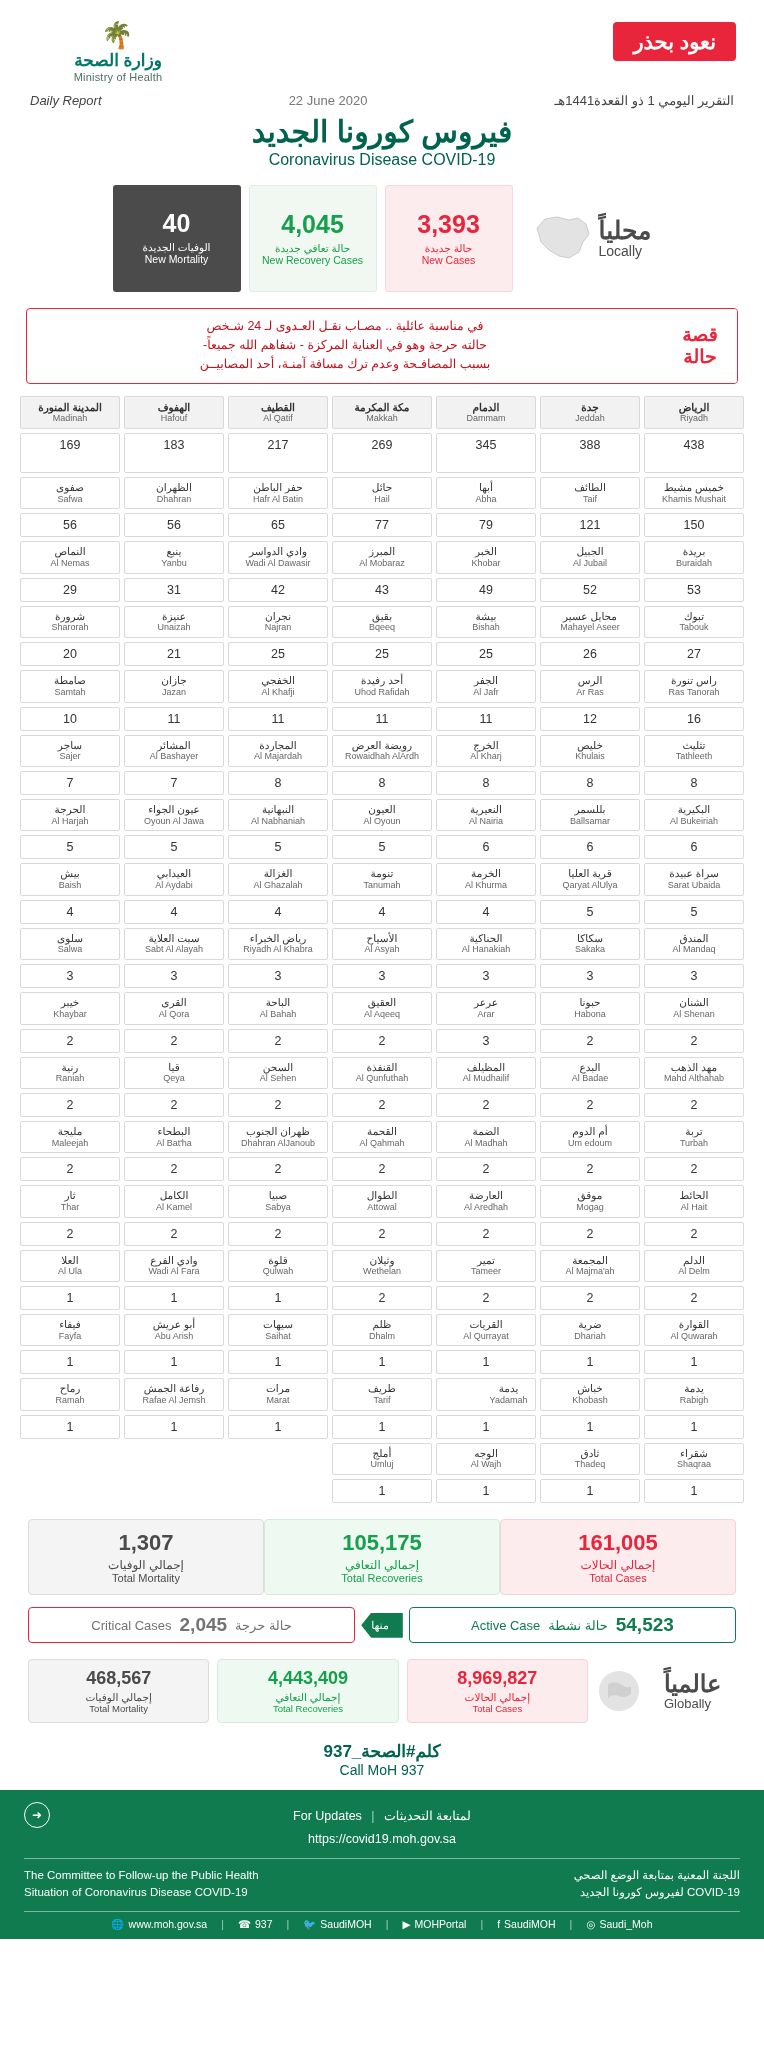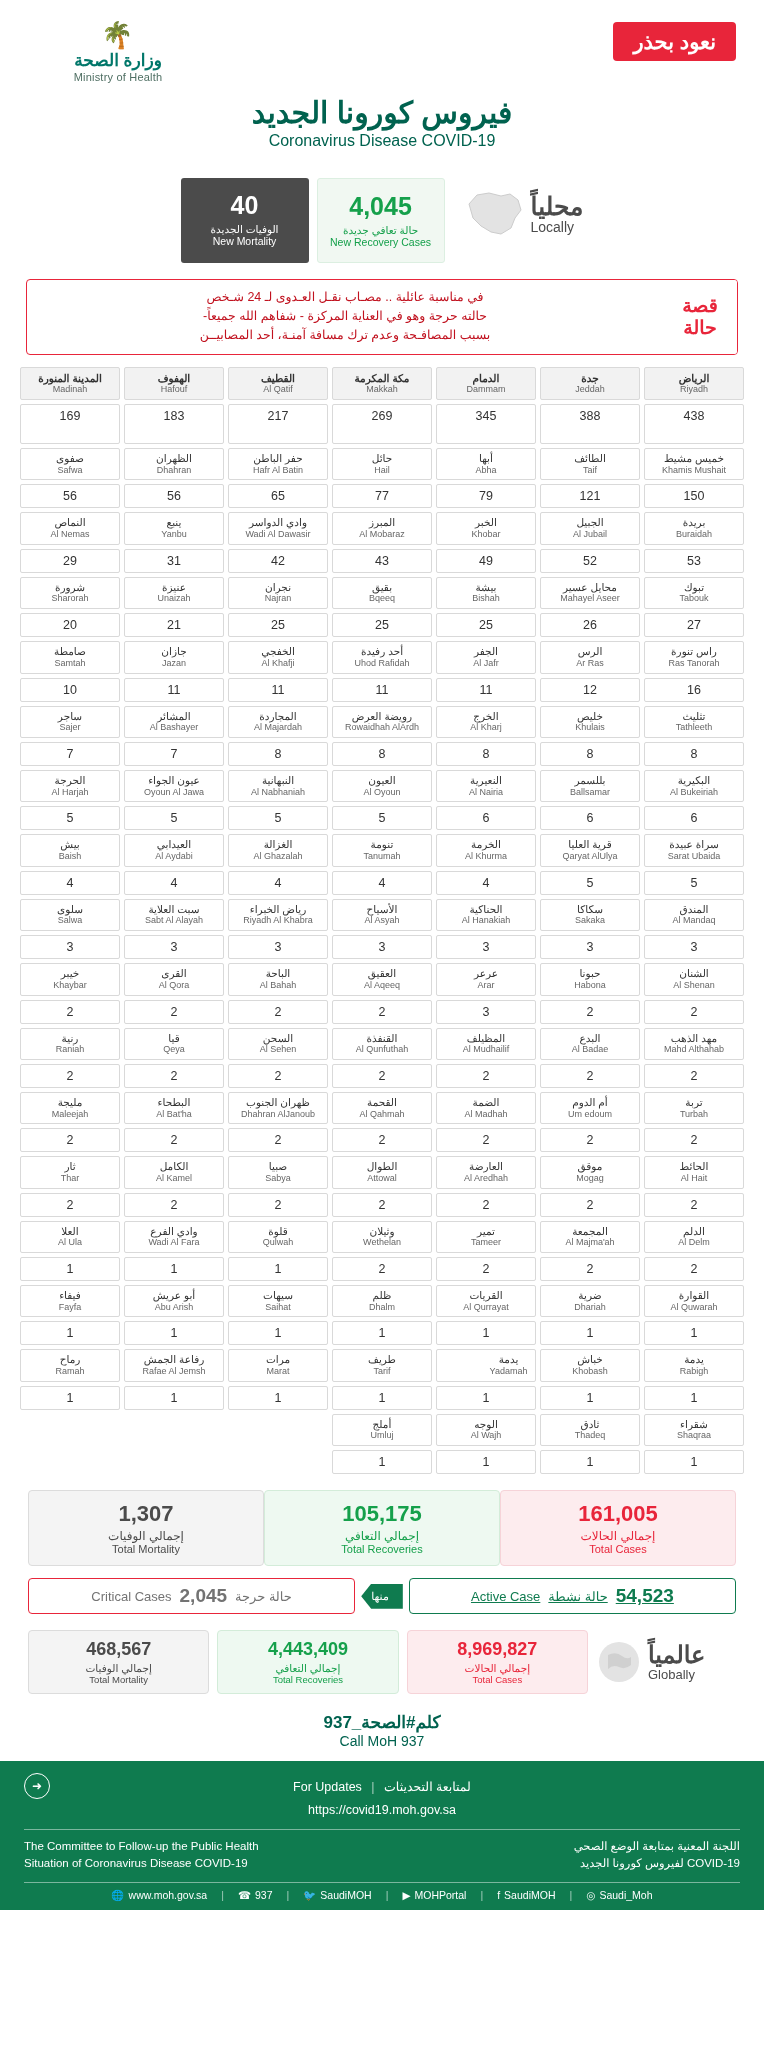--- a/index.html
+++ b/index.html
@@ -36,21 +36,21 @@
 
   .titles { text-align: center; margin-top: 6px; }
   .titles .t-ar { font-size: 30px; font-weight: bold; color: #00624f; }
   .titles .t-en { font-size: 16px; color: #00624f; margin-top: 2px; }
 
   
   .summary {
     display: flex; justify-content: center; align-items: stretch;
     gap: 8px; padding: 16px 26px 10px 26px;
   }
-  .s-box { width: 128px; padding: 14px 4px; text-align: center; border-radius: 3px; margin-top: 12px; }
+  .s-box { width: 128px; padding: 25px 4px; text-align: center; border-radius: 3px; }
   .s-box .num { font-size: 25px; font-weight: bold; line-height: 1.1; }
   .s-box .ar { font-size: 10.5px; margin-top: 3px; }
   .s-box .en { font-size: 10.5px; }
   .s-mortality { background: #4b4b4b; color: #fff; }
   .s-recovery { background: #f1f8f2; color: #15a04b; border: 1px solid #dcefe1; }
   .s-new { background: #fdecee; color: #e8253a; border: 1px solid #f8d6da; }
   .locally {
     display: flex; align-items: center; gap: 6px; margin-left: 10px;
   }
   .locally .ksa-map { width: 62px; height: 52px; }
@@ -116,37 +116,37 @@
   .crit-box .n { font-size: 19px; font-weight: bold; }
   .arrow-wrap { display: flex; align-items: center; }
   .arrow {
     background: #0f7b4f; color: #fff; font-size: 11px; padding: 6px 14px 6px 10px;
     clip-path: polygon(10px 0, 100% 0, 100% 100%, 10px 100%, 0 50%);
     margin: 0 6px;
   }
   .active-box {
     border: 1.5px solid #0f7b4f; border-radius: 4px; color: #0f7b4f;
     padding: 6px 12px; font-size: 13px; display: flex; align-items: center; gap: 8px;
-    flex: 1; justify-content: center; text-decoration: underline;
+    flex: 1; justify-content: center;
   }
   .active-box .n { font-size: 19px; font-weight: bold; }
 
   
   .global {
     display: flex; gap: 8px; align-items: center;
     padding: 12px 28px 8px 28px;
   }
   .g-box { flex: 1; text-align: center; border-radius: 4px; padding: 8px 4px; }
   .g-box .num { font-size: 18px; font-weight: bold; }
   .g-box .ar { font-size: 10.5px; margin-top: 2px; }
   .g-box .en { font-size: 9.5px; }
   .g-mortality { background: #f4f4f4; border: 1px solid #dcdcdc; color: #4b4b4b; }
   .g-recovery { background: #eef9f1; border: 1px solid #d3ecd9; color: #15a04b; }
   .g-cases { background: #fdecee; border: 1px solid #f6d3d8; color: #e8253a; }
-  .globally-lbl { display: flex; align-items: center; gap: 6px; min-width: 140px; }
+  .globally-lbl { display: flex; align-items: center; gap: 22px; min-width: 140px; }
   .globally-lbl .txt { text-align: left; }
   .globally-lbl .ar { font-size: 24px; font-weight: bold; color: #4b4b4b; line-height: 1; }
   .globally-lbl .en { font-size: 13px; color: #4b4b4b; }
 
   
   .call { text-align: center; padding: 10px 0 12px 0; }
   .call .ar { font-size: 17px; font-weight: bold; color: #00624f; }
   .call .en { font-size: 14px; color: #00624f; }
 
   
@@ -172,36 +172,46 @@
 
   <div class="header">
     <div class="moh-logo">
       <div class="palm">🌴</div>
       <div class="ar">وزارة الصحة</div>
       <div class="en">Ministry of Health</div>
     </div>
     <div class="campaign">نعود بحذر</div>
   </div>
 
+  <div class="report-line">
+    <div class="en-l">Daily Report</div>
+    <div class="date">22 June 2020</div>
+    <div class="ar-r">التقرير اليومي 1 ذو القعدة1441هـ</div>
+  </div>
 
   <div class="titles">
     <div class="t-ar">فيروس كورونا الجديد</div>
     <div class="t-en">Coronavirus Disease COVID-19</div>
   </div>
 
   <div class="summary">
     <div class="s-box s-mortality">
       <div class="num">40</div>
       <div class="ar">الوفيات الجديدة</div>
       <div class="en">New Mortality</div>
     </div>
     <div class="s-box s-recovery">
       <div class="num">4,045</div>
       <div class="ar">حالة تعافي جديدة</div>
       <div class="en">New Recovery Cases</div>
+    </div>
+    <div class="s-box s-new">
+      <div class="num">3,393</div>
+      <div class="ar">حالة جديدة</div>
+      <div class="en">New Cases</div>
     </div>
     <div class="locally">
       <svg class="ksa-map" viewBox="0 0 62 52">
         <path d="M6 16 L14 7 L26 5 L38 8 L47 6 L55 12 L58 22 L52 30 L48 40 L38 46 L28 44 L18 38 L10 30 Z" fill="#e3e3e3" stroke="#cccccc" stroke-width="1"></path>
       </svg>
       <div class="txt">
         <div class="ar">محلياً</div>
         <div class="en">Locally</div>
       </div>
     </div>

